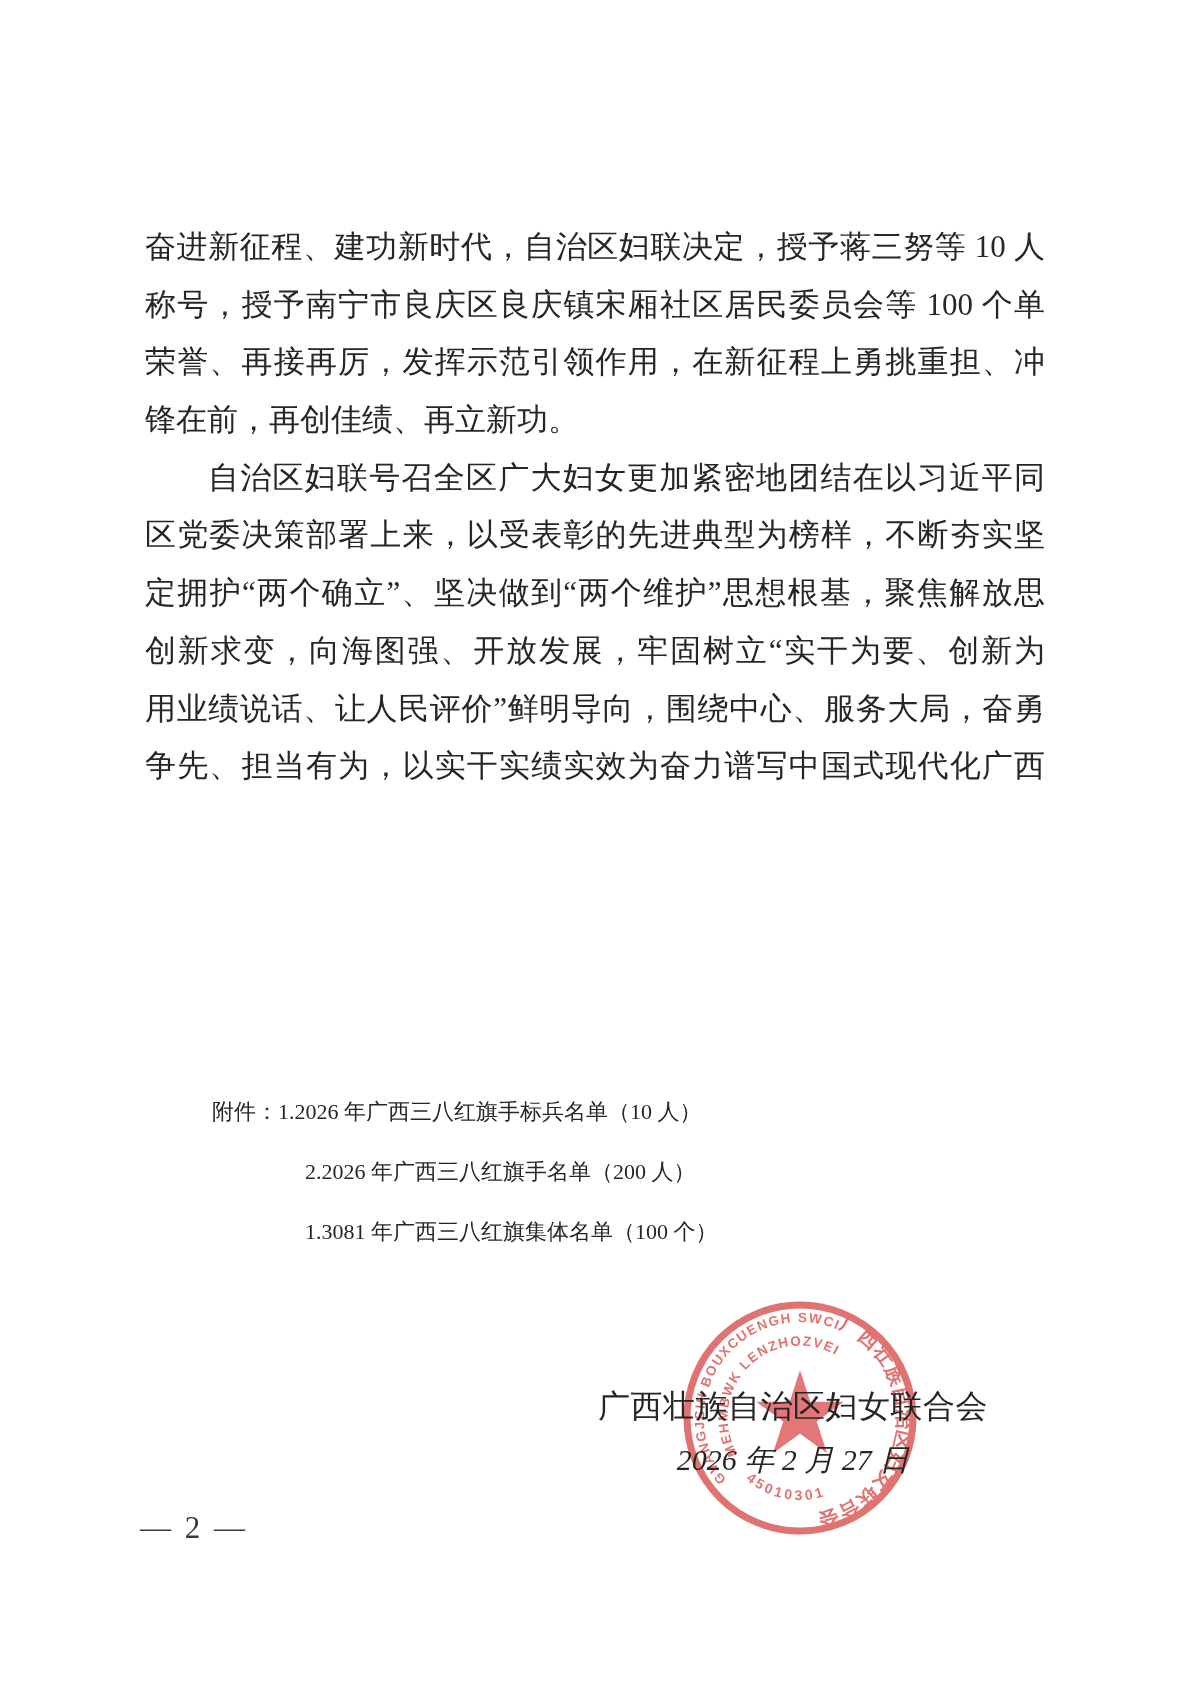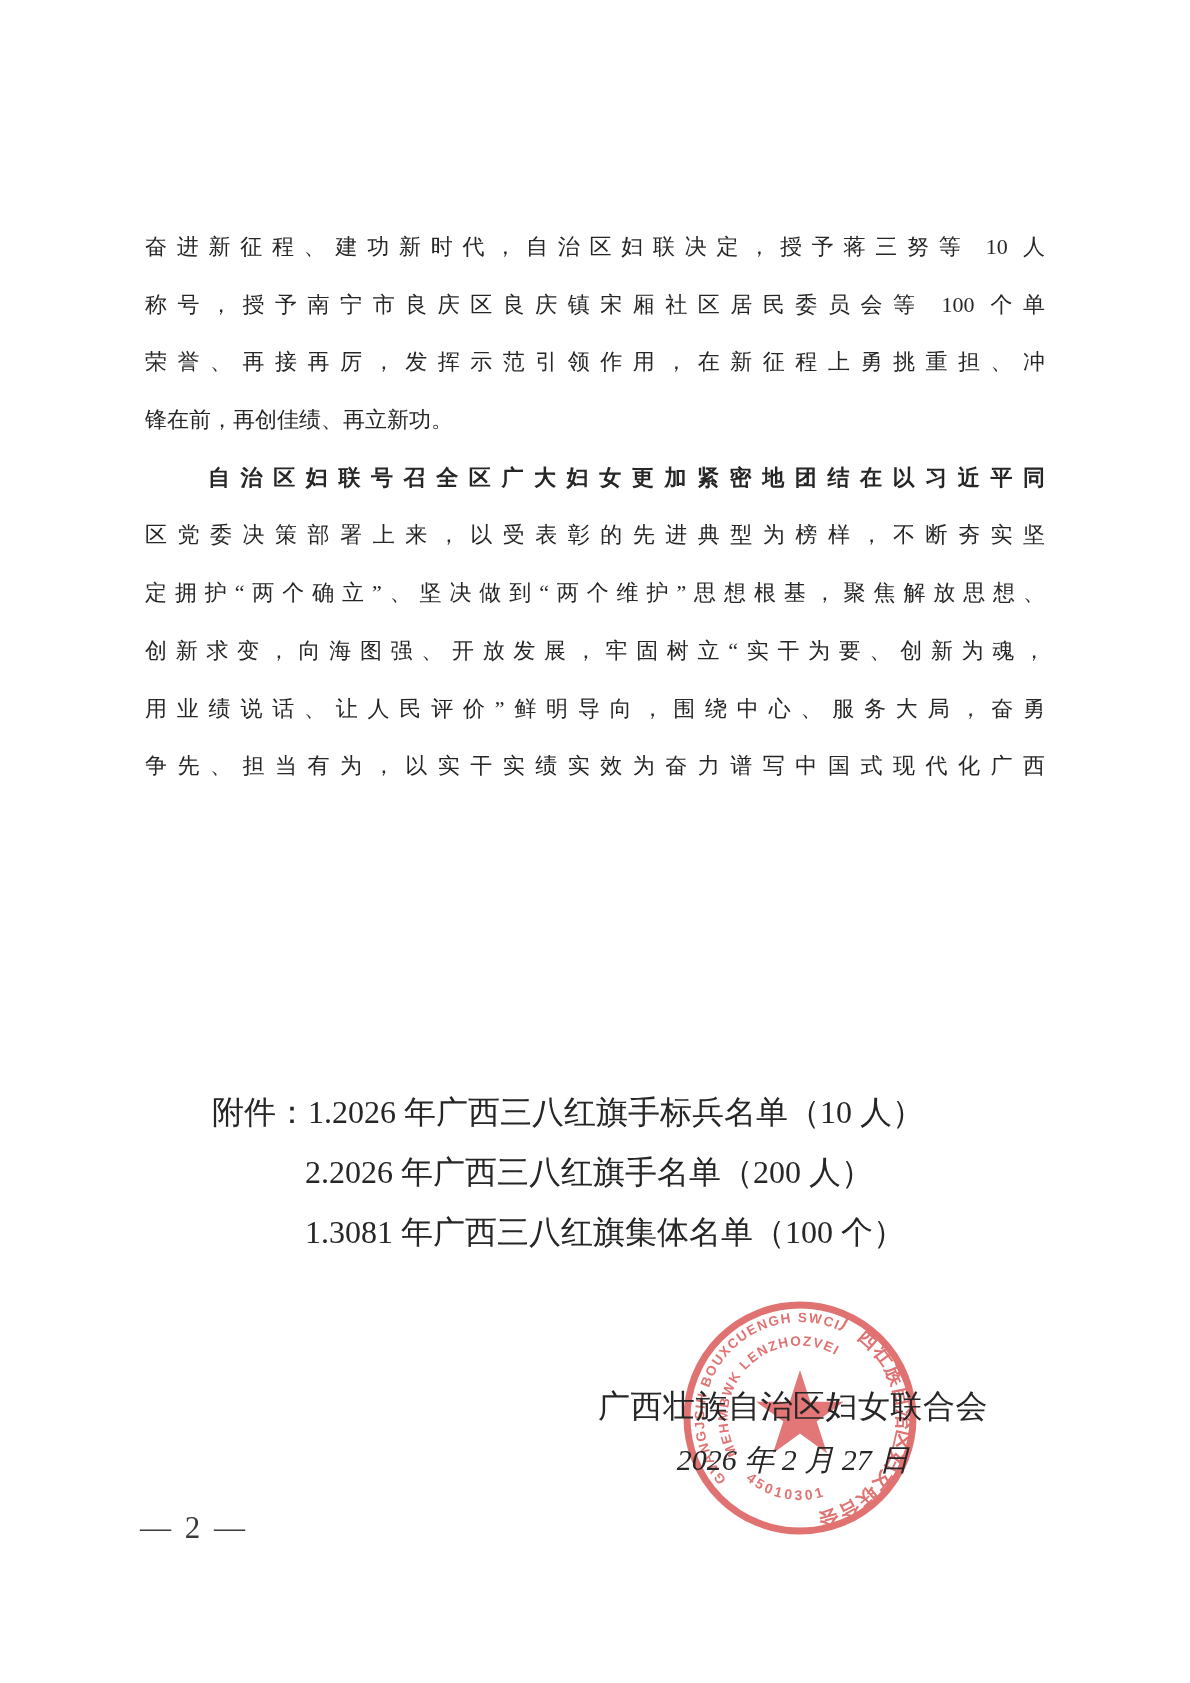--- a/index.html
+++ b/index.html
@@ -9,32 +9,32 @@
     background:#ffffff;
     margin:0 auto;
     overflow:hidden;
     font-family:"Liberation Serif","DejaVu Serif",serif;
     color:#262626;
   }
   .layer{position:absolute;z-index:2;}
   
   .body-block{
     left:145px;top:218px;width:900px;
-    font-size:22px;
+    font-size:31px;
   }
   .bline{
     height:57.7px;line-height:57.7px;
     overflow:hidden;
     text-align:justify;text-align-last:justify;
     text-justify:inter-character;
   }
   .bline.noj{text-align:right;text-align-last:left;}
-  .bline.indent{text-indent:63px;font-weight:bold;}
+  .bline.indent{text-indent:63px;}
   
-  .att-block{left:212px;top:1082px;font-size:32px;}
+  .att-block{left:212px;top:1082px;font-size:22px;}
   .att-row{height:60px;line-height:60px;white-space:nowrap;}
   .att-row .att-item-ind{padding-left:93px;margin-top:24px;}
   
   .sig-org{
     left:598px;top:1388px;width:390px;
     font-size:32px;line-height:36px;
     text-align:center;white-space:nowrap;
     letter-spacing:0.5px;
   }
   .sig-date{

